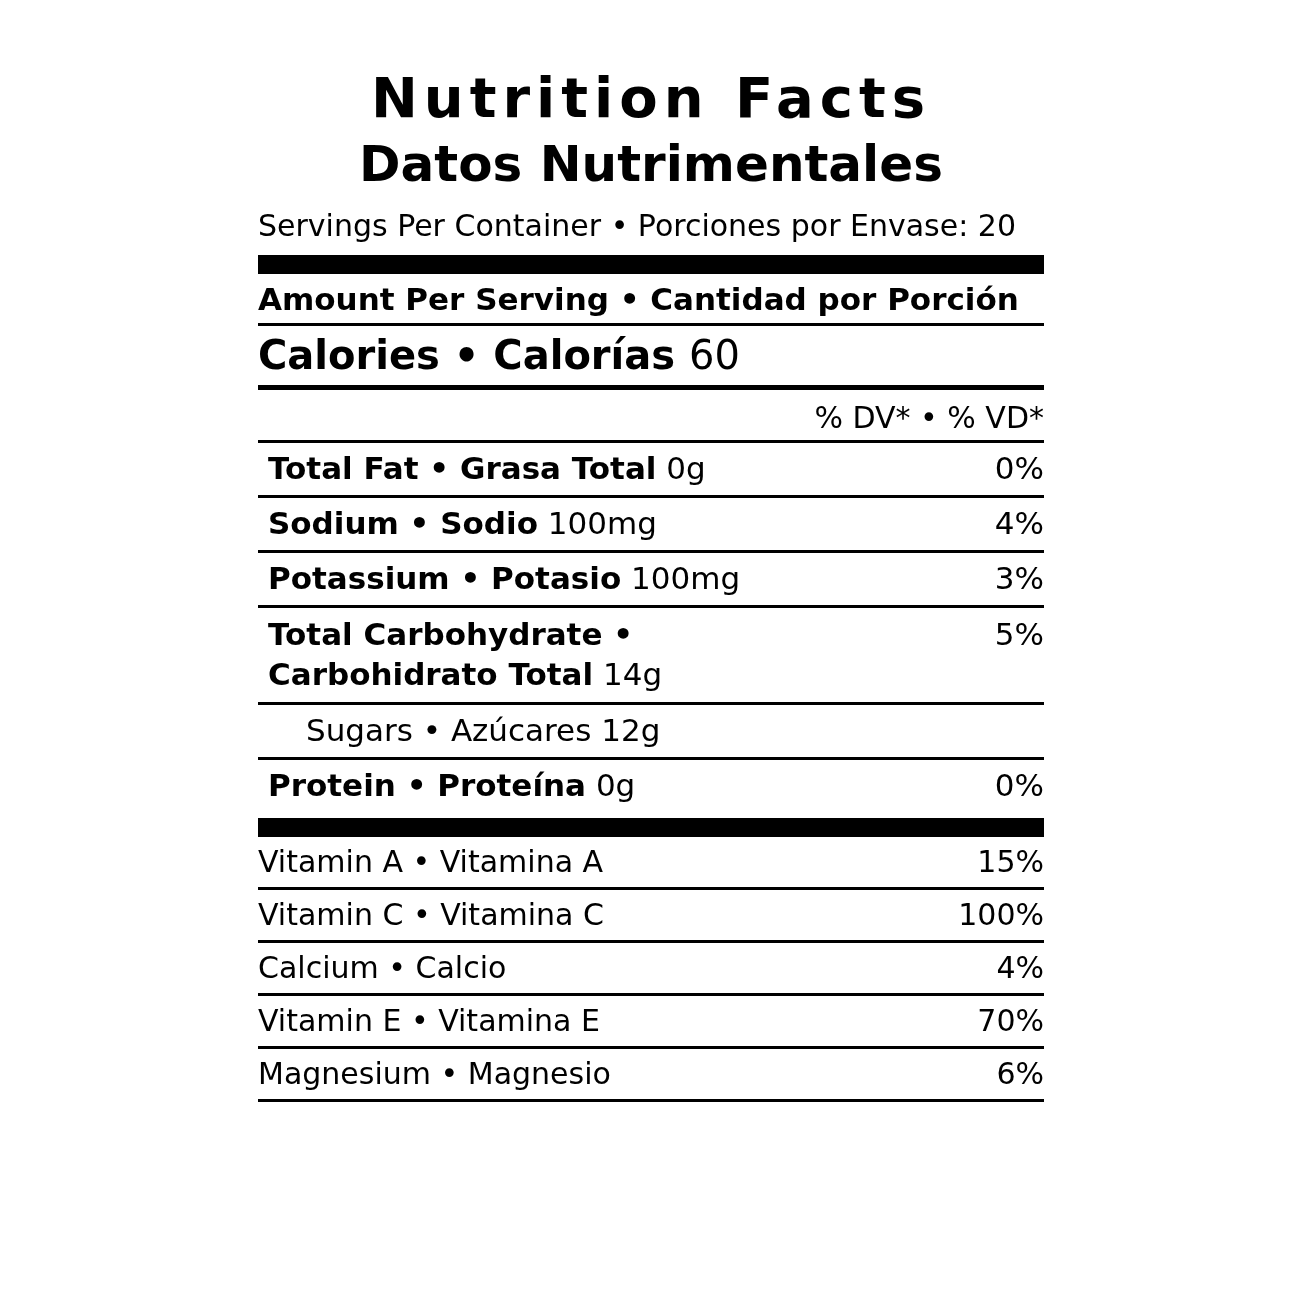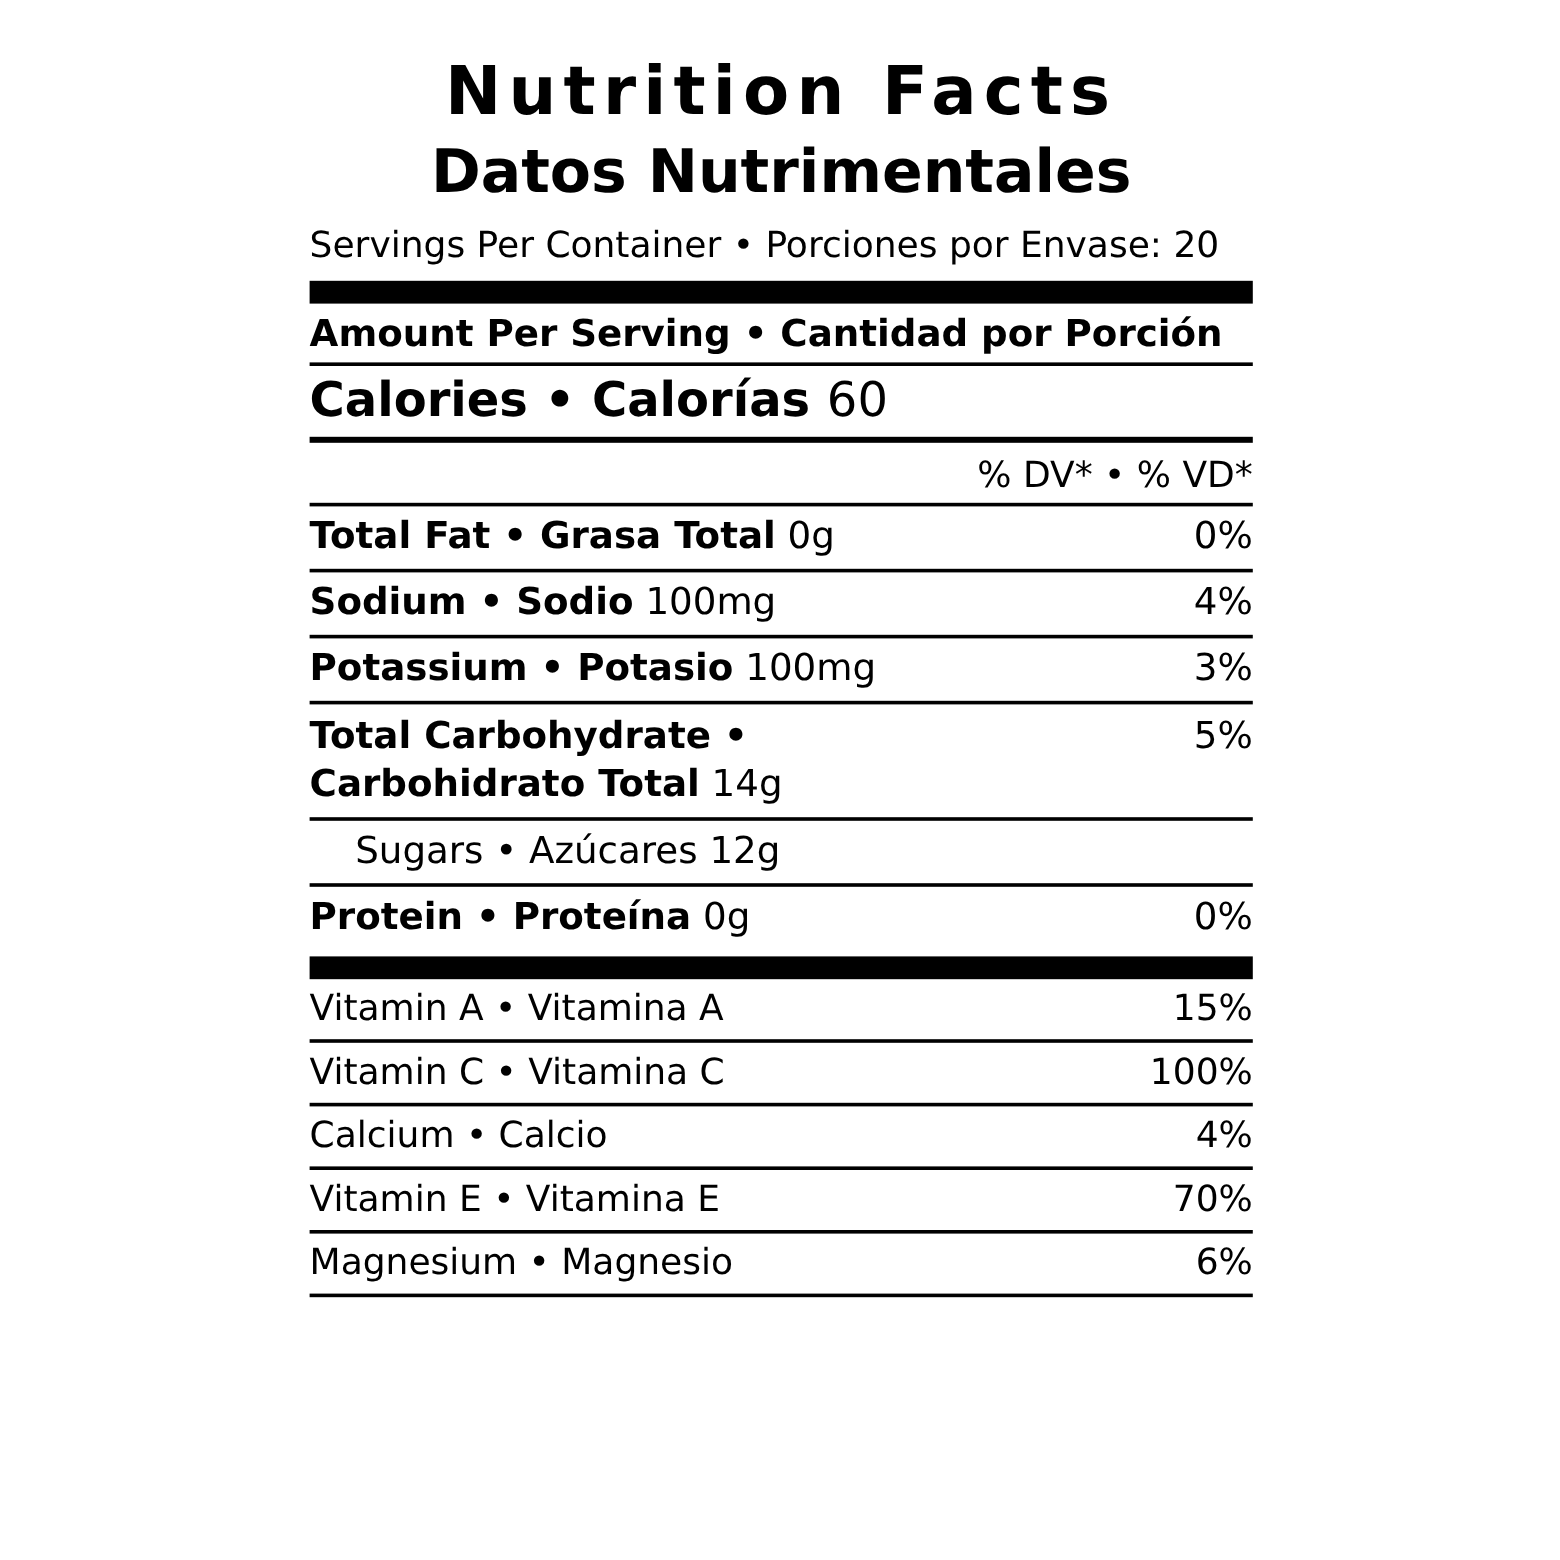--- a/index.html
+++ b/index.html
@@ -23,20 +23,21 @@
   }
 
   
   .title-en {
     font-size: 56px;
     font-weight: 700;
     letter-spacing: 6px;
     text-align: center;
     line-height: 1.05;
     white-space: nowrap;
+    margin-top: 21px;
   }
   .title-es {
     font-size: 50px;
     font-weight: 700;
     letter-spacing: 0px;
     text-align: center;
     line-height: 1.15;
     margin-top: 8px;
     white-space: nowrap;
   }
@@ -73,21 +74,21 @@
 
   
   .row {
     display: flex;
     justify-content: space-between;
     align-items: baseline;
     font-size: 31px;
     padding: 6px 0 7px 0;
     line-height: 1.25;
   }
-  .row .left { padding-right: 10px; }
+  .row .left { padding-right: 10px; margin-left: 10px; }
   .row .right { white-space: nowrap; }
 
   .bold { font-weight: 700; }
   .reg { font-weight: 400; }
 
   .amount-row {
     font-size: 31px;
     font-weight: 700;
     padding: 7px 0 6px 0;
   }

